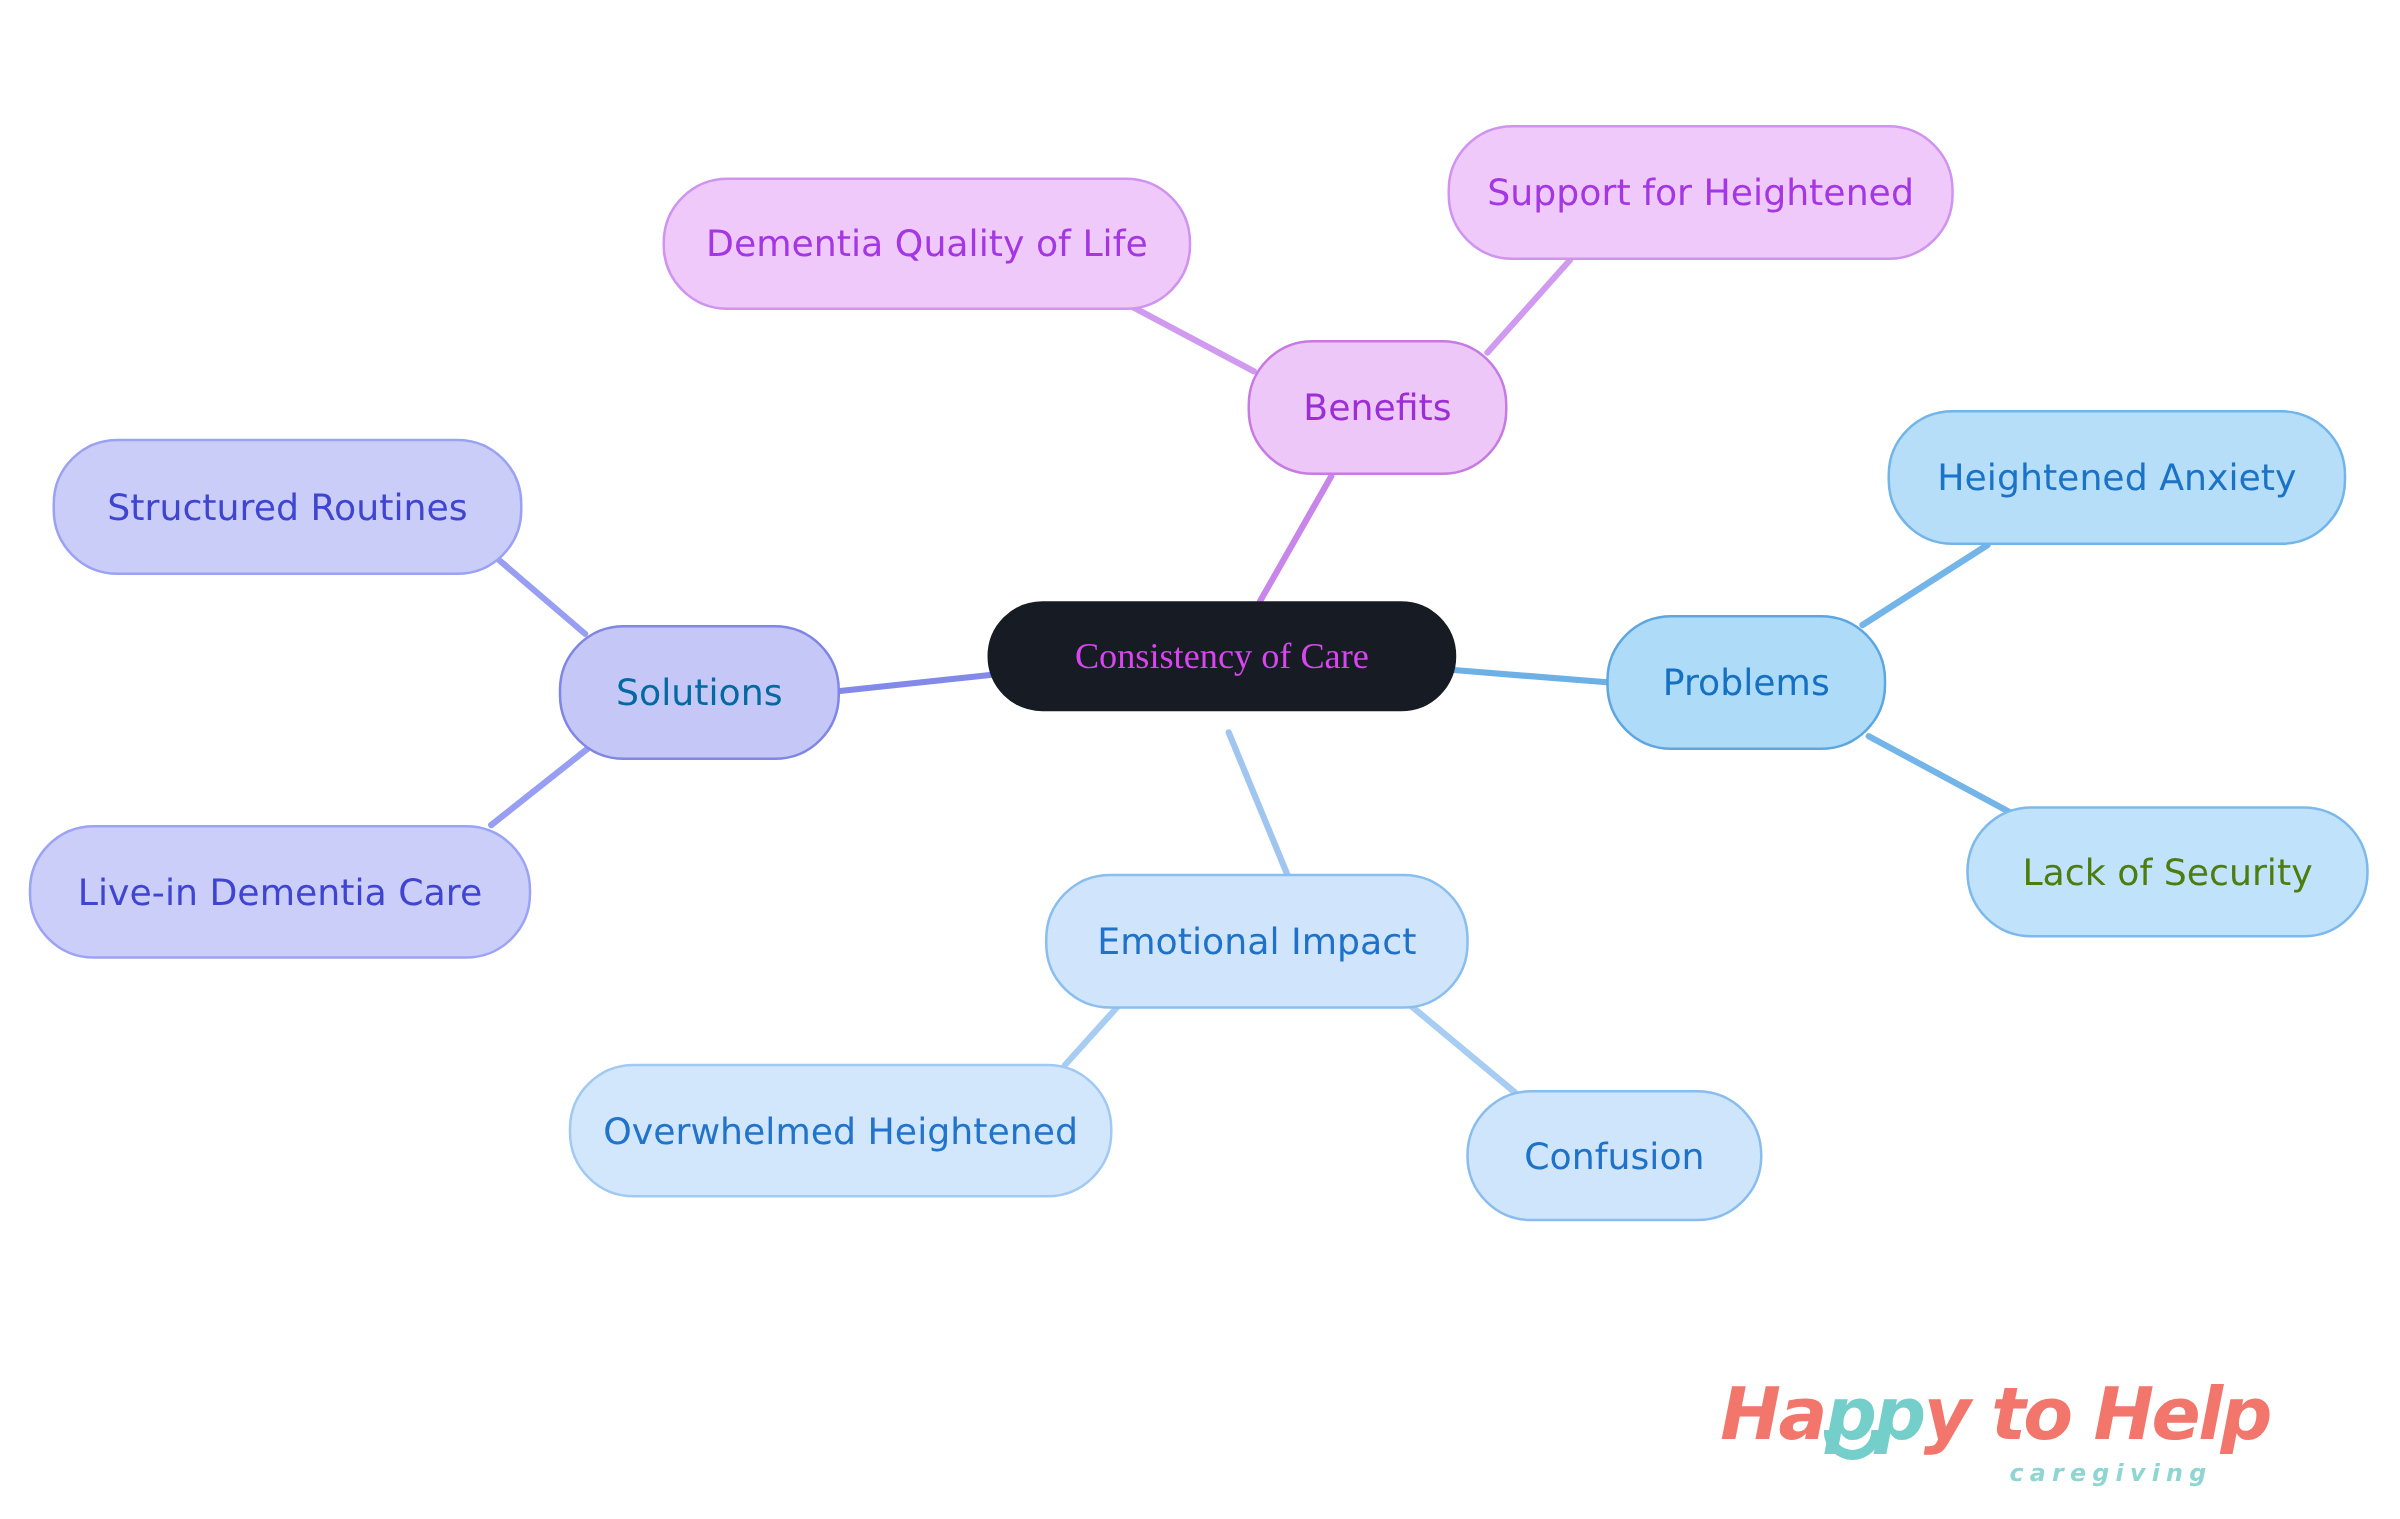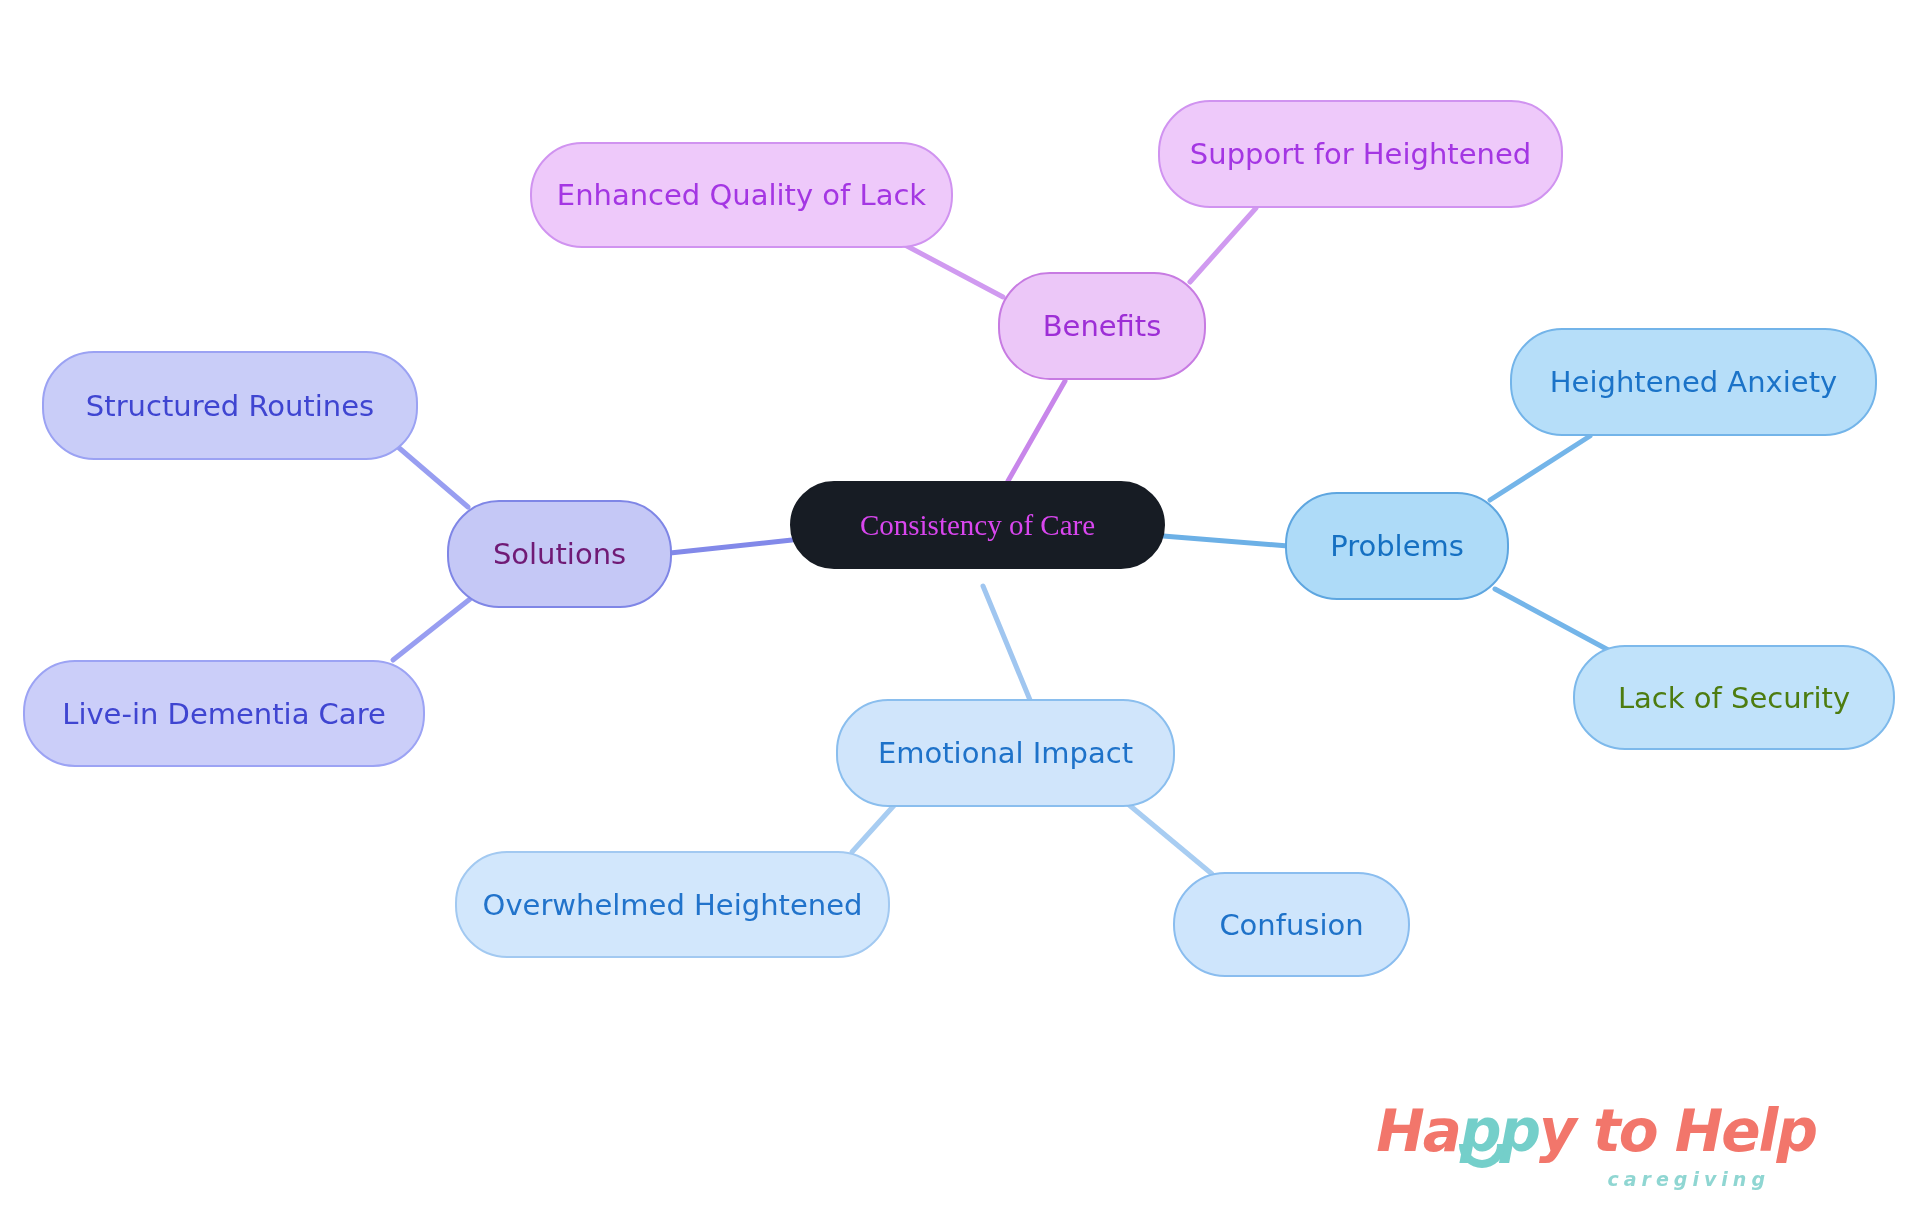--- a/index.html
+++ b/index.html
@@ -28,21 +28,21 @@
   .n-sfc{left:1158px;top:100px;width:405px;height:108px;background:#eec9fa;border-color:#d093f0;color:#a436e3;}
   
   .n-problems{left:1285px;top:492px;width:224px;height:108px;background:#aedbf8;border-color:#5ea6e0;color:#1570c2;}
   .n-ha{left:1510px;top:328px;width:367px;height:108px;background:#b6def9;border-color:#73b4e9;color:#1b73c8;}
   .n-los{left:1573px;top:645px;width:322px;height:105px;background:#c0e2fa;border-color:#7db9eb;color:#4d7c0f;}
   
   .n-ei{left:836px;top:699px;width:339px;height:108px;background:#d0e5fb;border-color:#8abeee;color:#1e72c9;}
   .n-oc{left:455px;top:851px;width:435px;height:107px;background:#d2e7fc;border-color:#a2c9f1;color:#2173cb;}
   .n-conf{left:1173px;top:872px;width:237px;height:105px;background:#cee5fc;border-color:#8abdef;color:#1e72c9;}
   
-  .n-solutions{left:447px;top:500px;width:225px;height:108px;background:#c5c8f6;border-color:#7f86e6;color:#701a75;}
+  .n-solutions{left:447px;top:500px;width:225px;height:108px;background:#c5c8f6;border-color:#7f86e6;color:#0369a1;}
   .n-sr{left:42px;top:339px;width:376px;height:109px;background:#c9cdf8;border-color:#9ba2f3;color:#3f45d1;margin-top:12px;}
   .n-ldc{left:23px;top:660px;width:402px;height:107px;background:#cbcef9;border-color:#9ca3f4;color:#3f45d1;}
 
   
   .logo{position:absolute;left:1356px;top:1100px;width:460px;z-index:1;text-align:right;font-style:italic;}
   .logo-main{
     font-size:58px;font-weight:bold;letter-spacing:-2px;line-height:1.1;
     color:#f2766b;white-space:nowrap;
   }
   .logo-pp{color:#74cfca;position:relative;display:inline-block;}
@@ -79,21 +79,21 @@
     <line x1="1122" y1="799" x2="1212" y2="874" stroke="#a8cdf2" stroke-width="5" stroke-linecap="round"></line>
 
     <line x1="792" y1="540" x2="670" y2="553" stroke="#8289e9" stroke-width="5" stroke-linecap="round"></line>
     <line x1="398" y1="447" x2="468" y2="507" stroke="#989ef1" stroke-width="5" stroke-linecap="round"></line>
     <line x1="393" y1="660" x2="470" y2="599" stroke="#989ef1" stroke-width="5" stroke-linecap="round"></line>
   </svg>
 
   <div class="node n-center">Consistency of Care</div>
 
   <div class="node n-benefits">Benefits</div>
-  <div class="node n-eqol">Enhanced Quality of Lack</div>
+  <div class="node n-eqol">Dementia Quality of Life</div>
   <div class="node n-sfc">Support for Heightened</div>
 
   <div class="node n-problems">Problems</div>
   <div class="node n-ha">Heightened Anxiety</div>
   <div class="node n-los">Lack of Security</div>
 
   <div class="node n-ei">Emotional Impact</div>
   <div class="node n-oc">Overwhelmed Heightened</div>
   <div class="node n-conf">Confusion</div>
 

